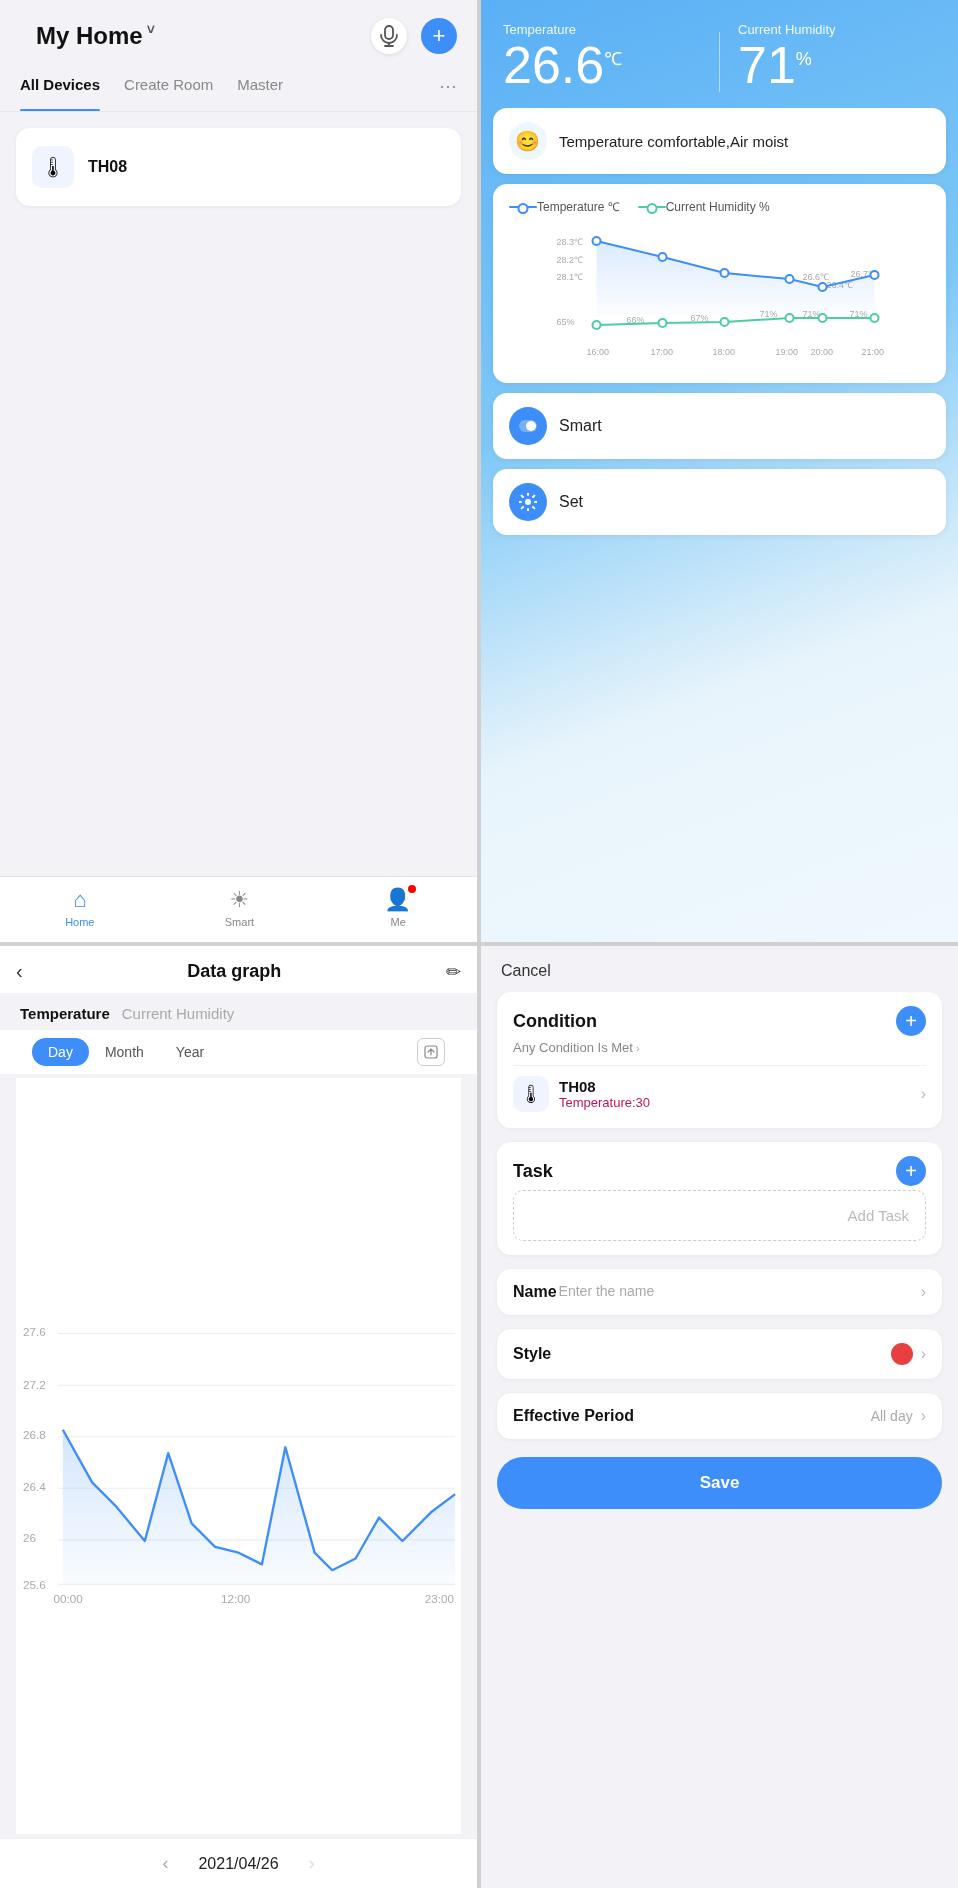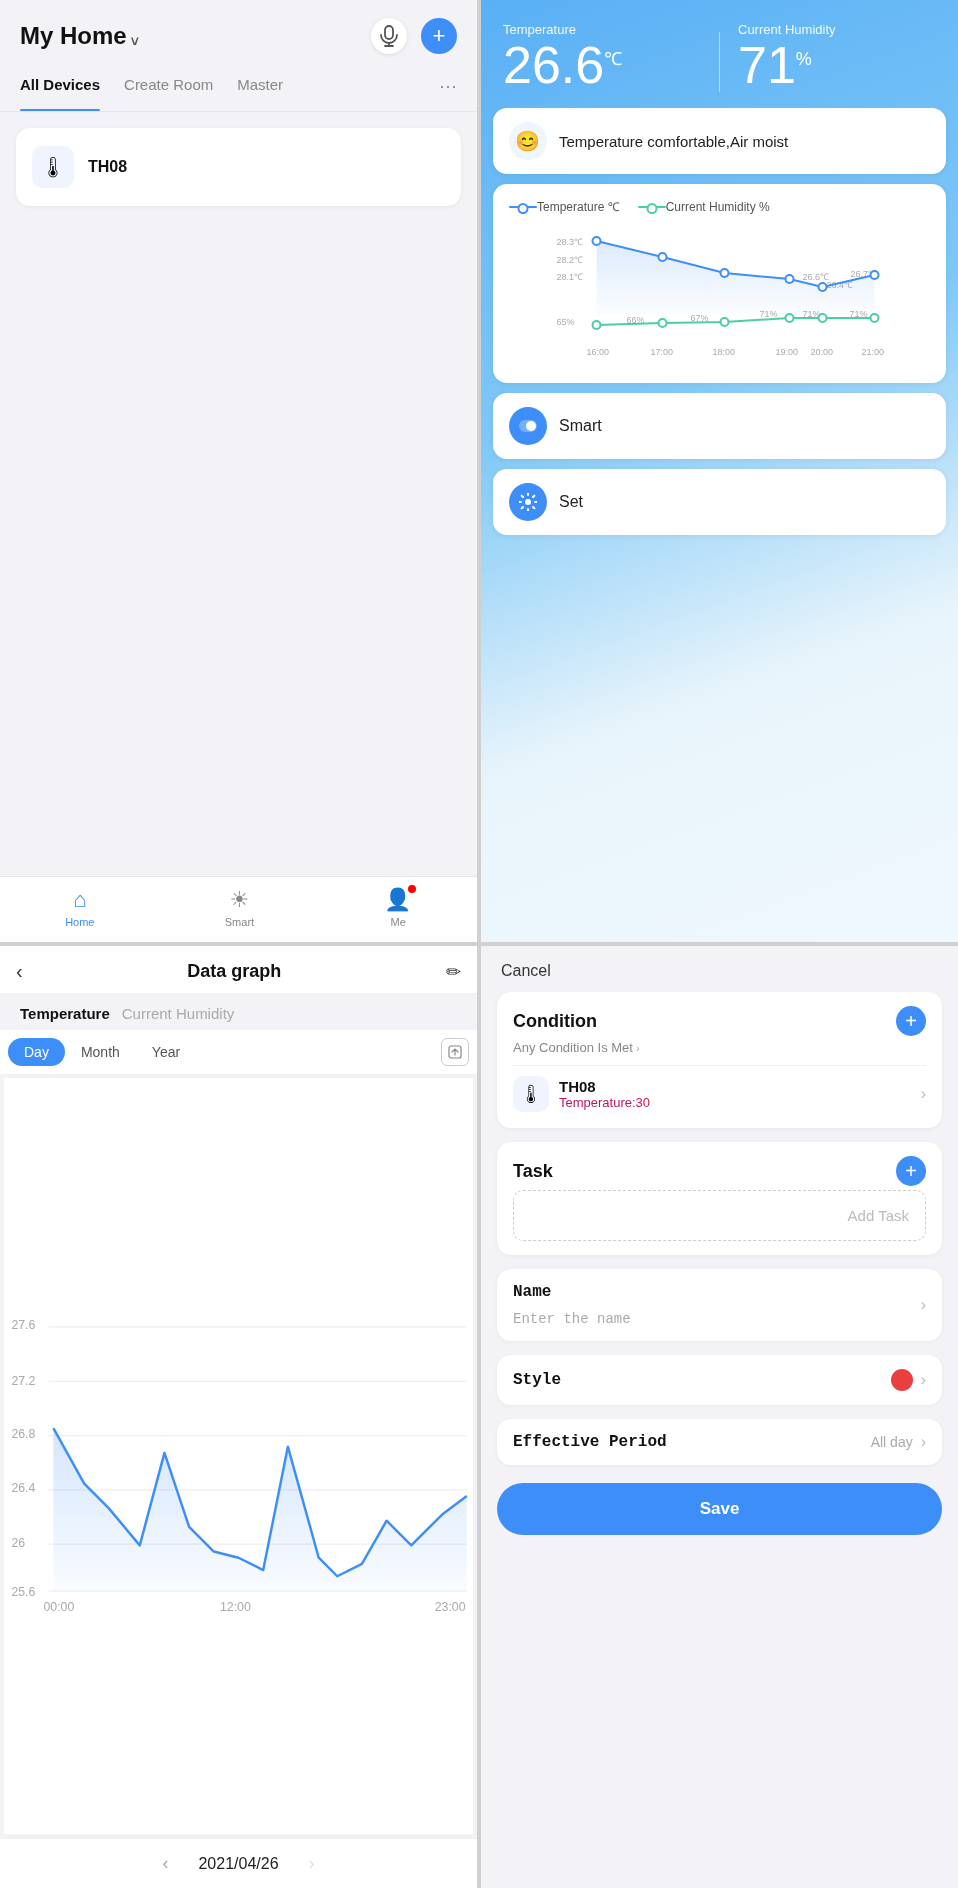--- a/index.html
+++ b/index.html
@@ -26,22 +26,23 @@
       align-items: center;
       justify-content: space-between;
       padding: 18px 20px 12px;
       background: #f2f2f7;
     }
     .home-title {
       font-size: 24px;
       font-weight: 700;
       color: #111;
       display: flex;
-      align-items: flex-end;
+      align-items: flex-start;
       gap: 4px;
+      margin-left: 16px;
     }
     .home-title-chevron {
       font-size: 14px;
       color: #555;
     }
     .home-header-icons {
       display: flex;
       gap: 14px;
       align-items: center;
     }
@@ -304,21 +305,21 @@
       cursor: pointer;
       padding: 2px 4px;
     }
     .gtype-tab.active {
       color: #111;
       font-weight: 700;
     }
     .graph-period-bar {
       display: flex;
       align-items: center;
-      padding: 8px 8px;
+      padding: 8px 32px;
       background: white;
       gap: 0;
     }
     .period-btn {
       padding: 6px 16px;
       border-radius: 20px;
       font-size: 14px;
       cursor: pointer;
       color: #555;
       background: transparent;
@@ -334,21 +335,21 @@
       border: 1.5px solid #ccc;
       border-radius: 6px;
       display: flex; align-items: center; justify-content: center;
       font-size: 14px;
       color: #555;
       cursor: pointer;
     }
     .graph-chart-area {
       flex: 1;
       background: white;
-      margin: 4px 4px;
+      margin: 4px 16px;
       padding: 10px 0 4px;
       overflow: hidden;
     }
     .graph-date-nav {
       background: white;
       display: flex;
       align-items: center;
       justify-content: center;
       padding: 14px;
       gap: 30px;
@@ -462,21 +463,21 @@
     .task-add-label { font-size: 15px; color: #bbb; }
     .smart-row-card {
       background: white;
       border-radius: 14px;
       padding: 14px 16px;
       display: flex;
       align-items: center;
       justify-content: space-between;
       box-shadow: 0 1px 4px rgba(0,0,0,0.05);
     }
-    .smart-row-left { display: flex; flex-direction: column; gap: 10px; font-family: Liberation Mono, monospace; }
+    .smart-row-left { display: flex; flex-direction: row; gap: 2px; }
     .smart-row-title { font-size: 16px; font-weight: 700; color: #111; }
     .smart-row-value { font-size: 14px; color: #aaa; }
     .smart-row-chevron { font-size: 16px; color: #bbb; }
     .style-dot {
       width: 22px; height: 22px;
       border-radius: 50%;
       background: #e84040;
     }
     .style-row-right {
       display: flex;

